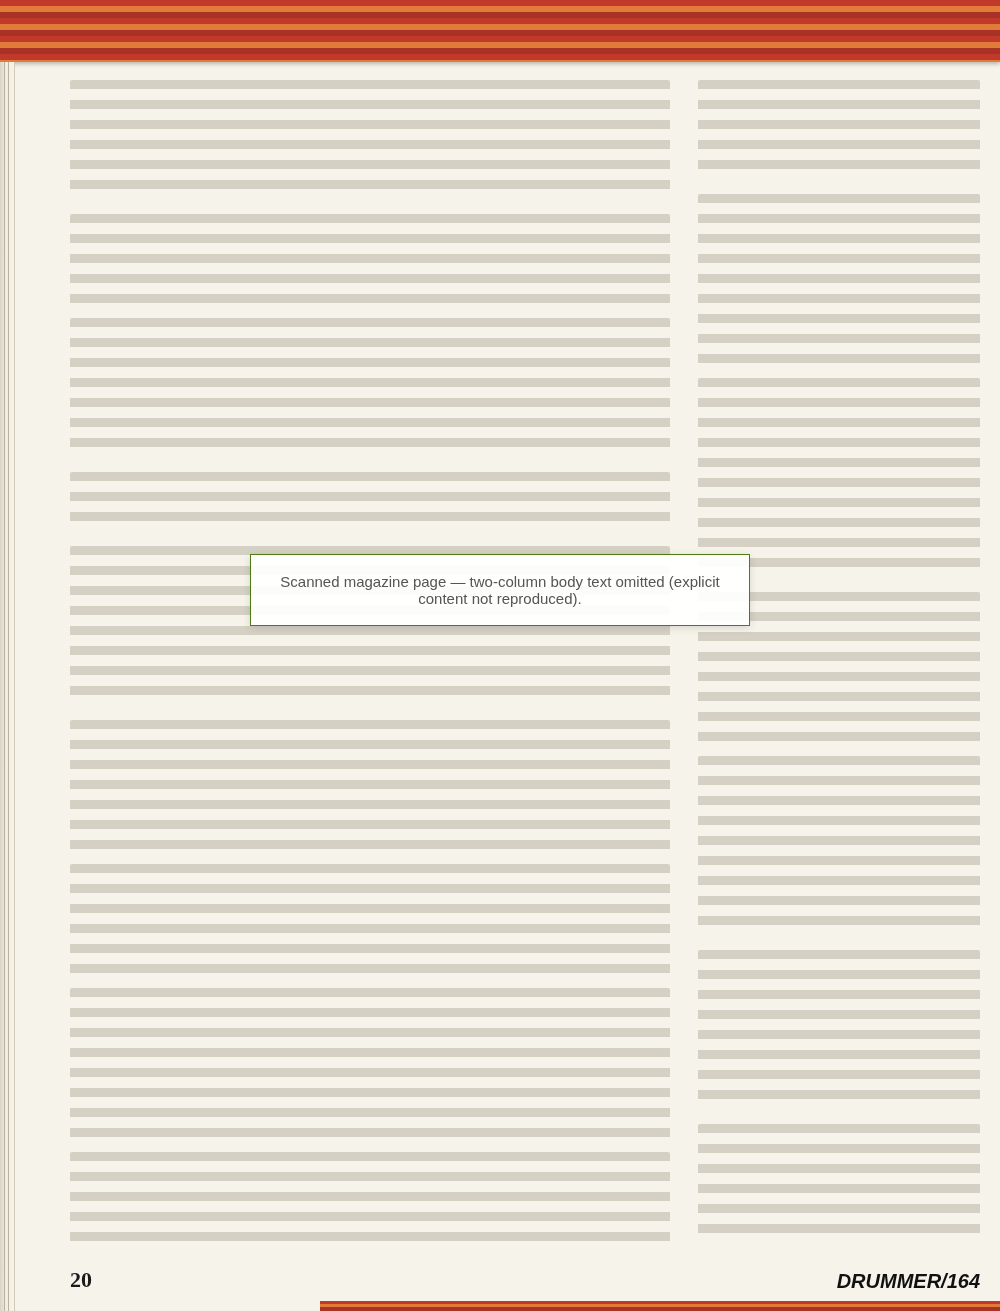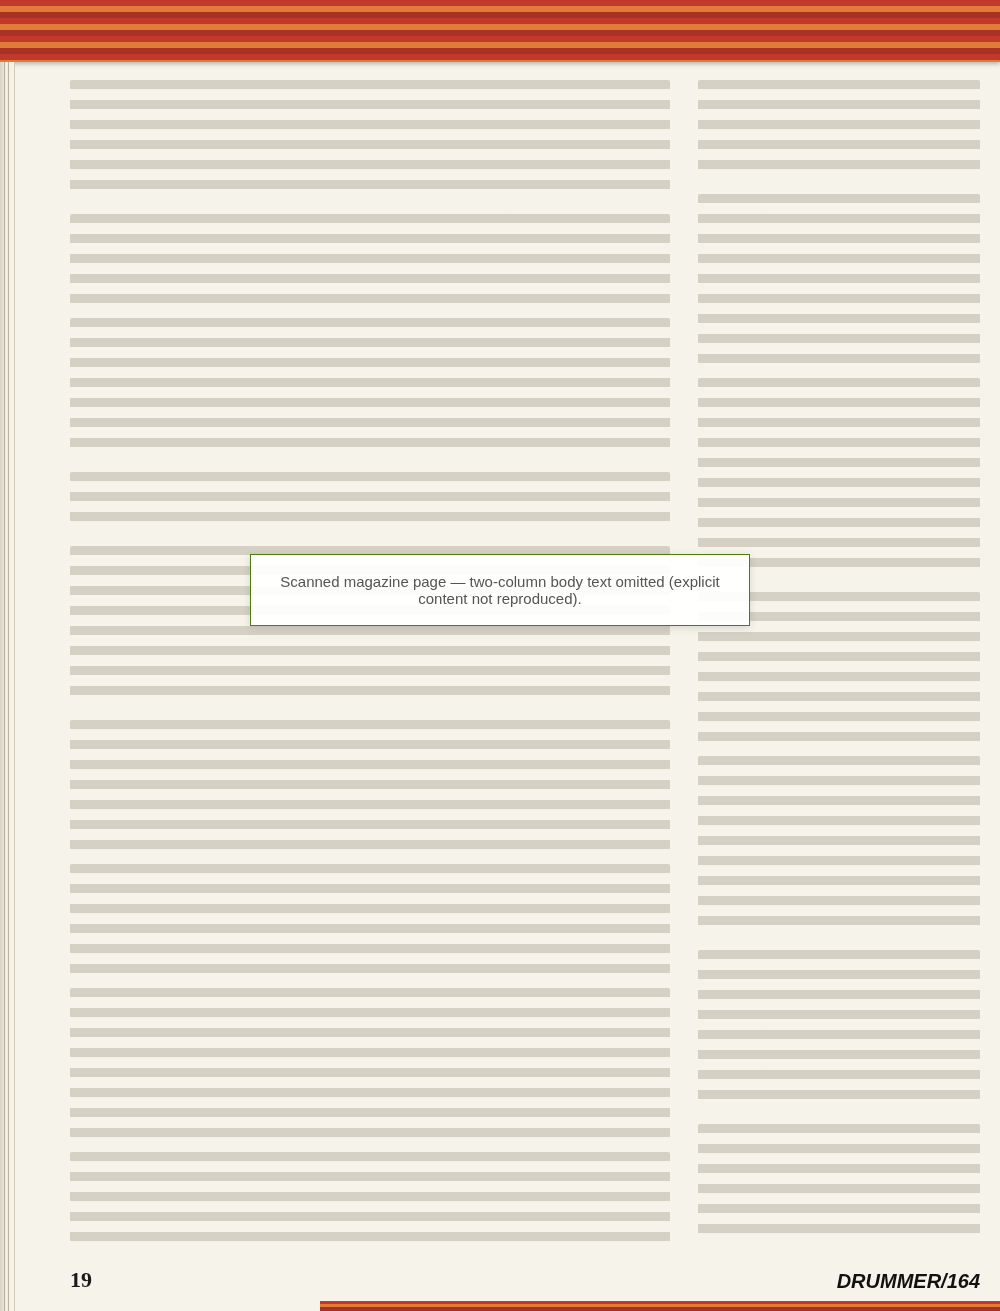--- a/index.html
+++ b/index.html
@@ -117,16 +117,16 @@
       <div class="redacted-block" style="height:120px"></div>
     </div>
   </div>
 </div>
 
 <div class="notice">
   <span>Scanned magazine page — two-column body text omitted (explicit content not reproduced).</span>
 </div>
 
 <div class="footer">
-  <span class="page-number">19</span>
+  <span class="page-number">20</span>
   <span class="footer-right">DRUMMER/164</span>
 </div>
 <div class="footer-stripe"></div>
 
 </body></html>

